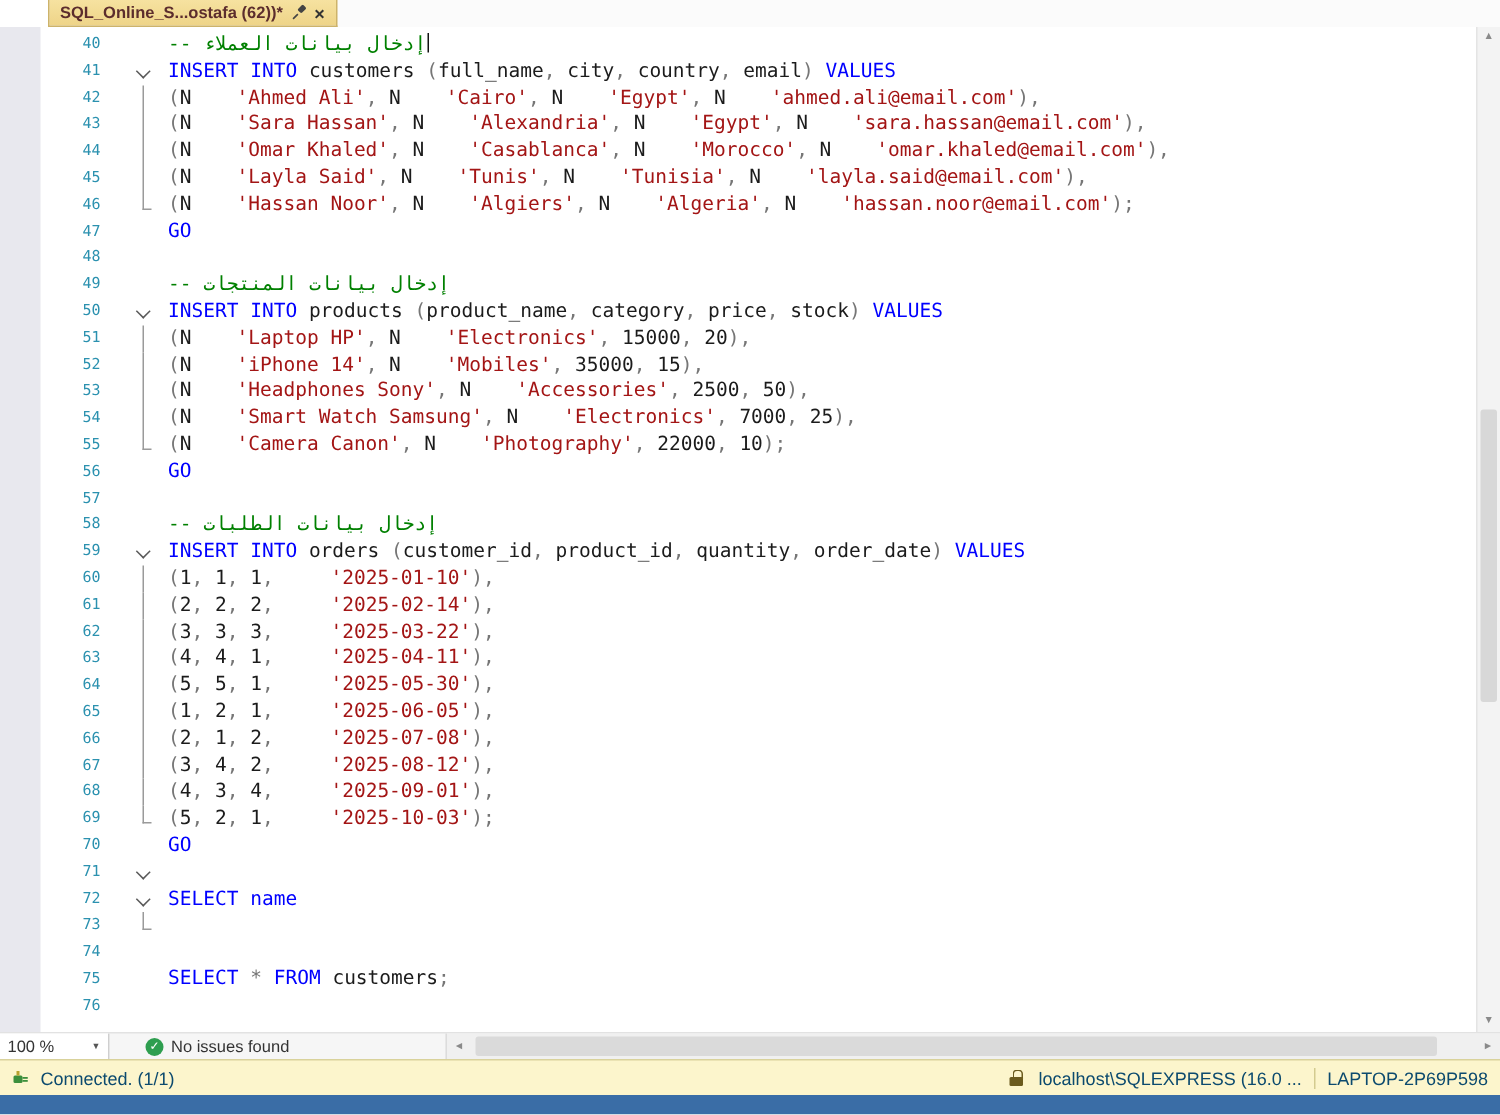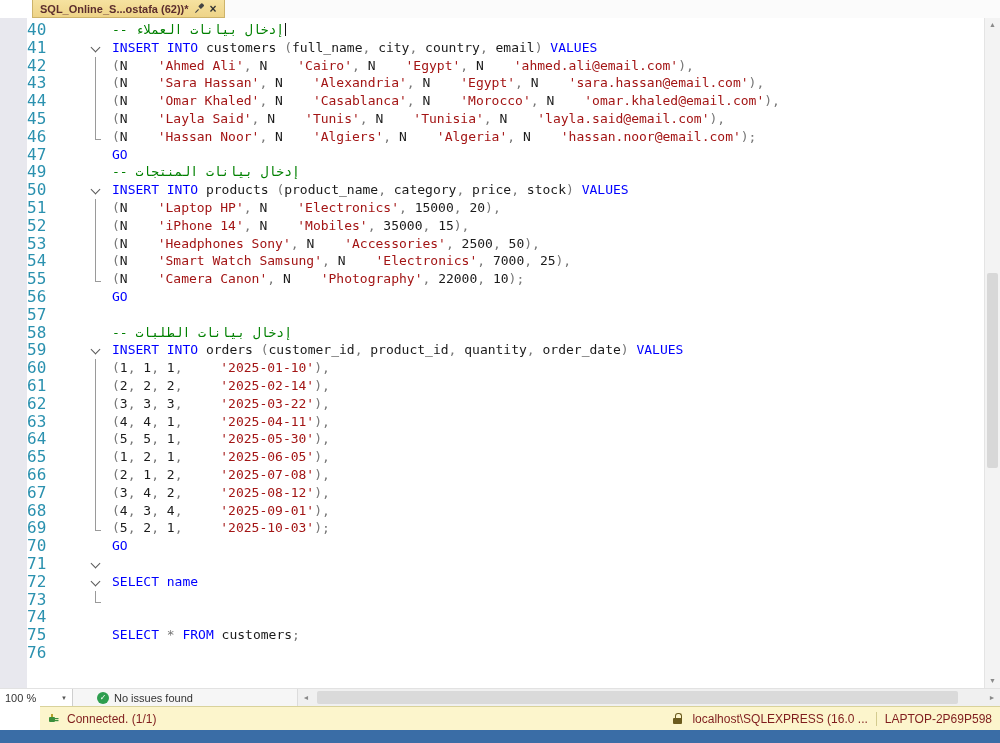--- a/index.html
+++ b/index.html
@@ -21,21 +21,21 @@
   .tab-pin{display:flex;align-items:center;}
   .tab-close{font-size:12px;line-height:1;color:#333;font-weight:bold;}
 
   
   .editor{flex:1;position:relative;background:#fff;overflow:hidden;}
   .gutter-strip{position:absolute;left:0;top:0;bottom:0;width:27px;background:var(--gutter-strip);}
   .lines{position:absolute;left:0;top:0;right:15px;padding-top:3px;}
   .line{display:flex;height:17.8px;line-height:17.8px;white-space:pre;
     font-family:"DejaVu Sans Mono","DejaVu Sans",monospace;font-size:13px;}
   .lm{width:27px;flex:none;}
-  .ln{width:40px;flex:none;padding-right:8px;color:var(--line-number);font-size:16px;}
+  .ln{width:40px;flex:none;text-align:right;padding-right:8px;color:var(--line-number);font-size:10px;}
   .sp{width:13px;flex:none;}
   .fold{width:16px;flex:none;position:relative;}
   .f-a::after{content:"";position:absolute;left:4px;top:5px;width:6px;height:6px;
     border-right:1.4px solid #5a5a5a;border-bottom:1.4px solid #5a5a5a;transform:rotate(45deg);}
   .f-l::before{content:"";position:absolute;left:7px;top:0;bottom:0;border-left:1px solid #9a9a9a;}
   .f-e::before{content:"";position:absolute;left:7px;top:0;height:62%;width:5px;
     border-left:1px solid #9a9a9a;border-bottom:1px solid #9a9a9a;}
   .code{flex:1;padding-left:8px;color:var(--identifier);}
   .tk-k{color:var(--keyword);} .tk-c{color:var(--comment);} .tk-s{color:var(--string);padding-left:30px;}
   .tk-o{color:var(--operator);} .tk-i{color:var(--identifier);} .tk-g{color:var(--system-object);}
@@ -57,21 +57,21 @@
   .health{width:200px;flex:none;display:flex;align-items:center;gap:5px;padding-left:24px;}
   .check-icon{width:12px;height:12px;flex:none;border-radius:50%;background:#2e9e4f;color:#fff;
     font-size:8px;display:flex;align-items:center;justify-content:center;}
   .hscroll{flex:1;display:flex;align-items:center;background:#f0f0f0;border-left:1px solid #dcdcdc;}
   .harrow{width:16px;flex:none;text-align:center;font-size:7px;color:#8a8a8a;}
   .htrack{flex:1;position:relative;height:100%;}
   .hthumb{position:absolute;left:3px;right:26px;top:2px;bottom:2px;background:#dadada;border-radius:2px;}
 
   
   .statusbar{height:23px;flex:none;background:var(--statusbar-bg);border-top:1px solid #d9d29b;
-    display:flex;align-items:center;gap:6px;padding:0 8px;font-size:12px;color:#7f1d1d;margin-left:40px;}
+    display:flex;align-items:center;gap:6px;padding:0 8px;font-size:12px;color:#0c4a6e;}
   .sb-right{margin-left:auto;display:flex;align-items:center;gap:8px;}
   .sb-sep{width:1px;height:14px;background:#d3cb8f;}
   .lock{width:11px;height:12px;position:relative;display:inline-block;}
   .lock::before{content:"";position:absolute;left:2px;top:0;width:5px;height:5px;
     border:1.5px solid #6b5b1e;border-bottom:none;border-radius:3px 3px 0 0;}
   .lock::after{content:"";position:absolute;left:0;top:5px;width:9px;height:6px;
     background:#6b5b1e;border-radius:1px;}
 
   .bottomstrip{height:13px;flex:none;background:var(--bottom-strip);}
 </style>
@@ -97,20 +97,21 @@
     <div class="gutter-strip"></div>
     <div class="lines">
         <div class="line"><div class="lm"></div><div class="ln">40</div><div class="sp"></div><div class="fold "></div><div class="code"><span class="tk-c">-- إدخال بيانات العملاء</span><span class="caret"></span></div></div>
         <div class="line"><div class="lm"></div><div class="ln">41</div><div class="sp"></div><div class="fold f-a"></div><div class="code"><span class="tk-k">INSERT INTO</span><span class="tk-i"> customers </span><span class="tk-o">(</span><span class="tk-i">full_name</span><span class="tk-o">, </span><span class="tk-i">city</span><span class="tk-o">, </span><span class="tk-i">country</span><span class="tk-o">, </span><span class="tk-i">email</span><span class="tk-o">) </span><span class="tk-k">VALUES</span></div></div>
         <div class="line"><div class="lm"></div><div class="ln">42</div><div class="sp"></div><div class="fold f-l"></div><div class="code"><span class="tk-o">(</span><span class="tk-i">N</span><span class="tk-s">'Ahmed Ali'</span><span class="tk-o">, </span><span class="tk-i">N</span><span class="tk-s">'Cairo'</span><span class="tk-o">, </span><span class="tk-i">N</span><span class="tk-s">'Egypt'</span><span class="tk-o">, </span><span class="tk-i">N</span><span class="tk-s">'ahmed.ali@email.com'</span><span class="tk-o">),</span></div></div>
         <div class="line"><div class="lm"></div><div class="ln">43</div><div class="sp"></div><div class="fold f-l"></div><div class="code"><span class="tk-o">(</span><span class="tk-i">N</span><span class="tk-s">'Sara Hassan'</span><span class="tk-o">, </span><span class="tk-i">N</span><span class="tk-s">'Alexandria'</span><span class="tk-o">, </span><span class="tk-i">N</span><span class="tk-s">'Egypt'</span><span class="tk-o">, </span><span class="tk-i">N</span><span class="tk-s">'sara.hassan@email.com'</span><span class="tk-o">),</span></div></div>
         <div class="line"><div class="lm"></div><div class="ln">44</div><div class="sp"></div><div class="fold f-l"></div><div class="code"><span class="tk-o">(</span><span class="tk-i">N</span><span class="tk-s">'Omar Khaled'</span><span class="tk-o">, </span><span class="tk-i">N</span><span class="tk-s">'Casablanca'</span><span class="tk-o">, </span><span class="tk-i">N</span><span class="tk-s">'Morocco'</span><span class="tk-o">, </span><span class="tk-i">N</span><span class="tk-s">'omar.khaled@email.com'</span><span class="tk-o">),</span></div></div>
         <div class="line"><div class="lm"></div><div class="ln">45</div><div class="sp"></div><div class="fold f-l"></div><div class="code"><span class="tk-o">(</span><span class="tk-i">N</span><span class="tk-s">'Layla Said'</span><span class="tk-o">, </span><span class="tk-i">N</span><span class="tk-s">'Tunis'</span><span class="tk-o">, </span><span class="tk-i">N</span><span class="tk-s">'Tunisia'</span><span class="tk-o">, </span><span class="tk-i">N</span><span class="tk-s">'layla.said@email.com'</span><span class="tk-o">),</span></div></div>
         <div class="line"><div class="lm"></div><div class="ln">46</div><div class="sp"></div><div class="fold f-e"></div><div class="code"><span class="tk-o">(</span><span class="tk-i">N</span><span class="tk-s">'Hassan Noor'</span><span class="tk-o">, </span><span class="tk-i">N</span><span class="tk-s">'Algiers'</span><span class="tk-o">, </span><span class="tk-i">N</span><span class="tk-s">'Algeria'</span><span class="tk-o">, </span><span class="tk-i">N</span><span class="tk-s">'hassan.noor@email.com'</span><span class="tk-o">);</span></div></div>
         <div class="line"><div class="lm"></div><div class="ln">47</div><div class="sp"></div><div class="fold "></div><div class="code"><span class="tk-k">GO</span></div></div>
+        <div class="line"><div class="lm"></div><div class="ln">48</div><div class="sp"></div><div class="fold "></div><div class="code"></div></div>
         <div class="line"><div class="lm"></div><div class="ln">49</div><div class="sp"></div><div class="fold "></div><div class="code"><span class="tk-c">-- إدخال بيانات المنتجات</span></div></div>
         <div class="line"><div class="lm"></div><div class="ln">50</div><div class="sp"></div><div class="fold f-a"></div><div class="code"><span class="tk-k">INSERT INTO</span><span class="tk-i"> products </span><span class="tk-o">(</span><span class="tk-i">product_name</span><span class="tk-o">, </span><span class="tk-i">category</span><span class="tk-o">, </span><span class="tk-i">price</span><span class="tk-o">, </span><span class="tk-i">stock</span><span class="tk-o">) </span><span class="tk-k">VALUES</span></div></div>
         <div class="line"><div class="lm"></div><div class="ln">51</div><div class="sp"></div><div class="fold f-l"></div><div class="code"><span class="tk-o">(</span><span class="tk-i">N</span><span class="tk-s">'Laptop HP'</span><span class="tk-o">, </span><span class="tk-i">N</span><span class="tk-s">'Electronics'</span><span class="tk-o">, </span><span class="tk-i">15000</span><span class="tk-o">, </span><span class="tk-i">20</span><span class="tk-o">),</span></div></div>
         <div class="line"><div class="lm"></div><div class="ln">52</div><div class="sp"></div><div class="fold f-l"></div><div class="code"><span class="tk-o">(</span><span class="tk-i">N</span><span class="tk-s">'iPhone 14'</span><span class="tk-o">, </span><span class="tk-i">N</span><span class="tk-s">'Mobiles'</span><span class="tk-o">, </span><span class="tk-i">35000</span><span class="tk-o">, </span><span class="tk-i">15</span><span class="tk-o">),</span></div></div>
         <div class="line"><div class="lm"></div><div class="ln">53</div><div class="sp"></div><div class="fold f-l"></div><div class="code"><span class="tk-o">(</span><span class="tk-i">N</span><span class="tk-s">'Headphones Sony'</span><span class="tk-o">, </span><span class="tk-i">N</span><span class="tk-s">'Accessories'</span><span class="tk-o">, </span><span class="tk-i">2500</span><span class="tk-o">, </span><span class="tk-i">50</span><span class="tk-o">),</span></div></div>
         <div class="line"><div class="lm"></div><div class="ln">54</div><div class="sp"></div><div class="fold f-l"></div><div class="code"><span class="tk-o">(</span><span class="tk-i">N</span><span class="tk-s">'Smart Watch Samsung'</span><span class="tk-o">, </span><span class="tk-i">N</span><span class="tk-s">'Electronics'</span><span class="tk-o">, </span><span class="tk-i">7000</span><span class="tk-o">, </span><span class="tk-i">25</span><span class="tk-o">),</span></div></div>
         <div class="line"><div class="lm"></div><div class="ln">55</div><div class="sp"></div><div class="fold f-e"></div><div class="code"><span class="tk-o">(</span><span class="tk-i">N</span><span class="tk-s">'Camera Canon'</span><span class="tk-o">, </span><span class="tk-i">N</span><span class="tk-s">'Photography'</span><span class="tk-o">, </span><span class="tk-i">22000</span><span class="tk-o">, </span><span class="tk-i">10</span><span class="tk-o">);</span></div></div>
         <div class="line"><div class="lm"></div><div class="ln">56</div><div class="sp"></div><div class="fold "></div><div class="code"><span class="tk-k">GO</span></div></div>
         <div class="line"><div class="lm"></div><div class="ln">57</div><div class="sp"></div><div class="fold "></div><div class="code"></div></div>
         <div class="line"><div class="lm"></div><div class="ln">58</div><div class="sp"></div><div class="fold "></div><div class="code"><span class="tk-c">-- إدخال بيانات الطلبات</span></div></div>

